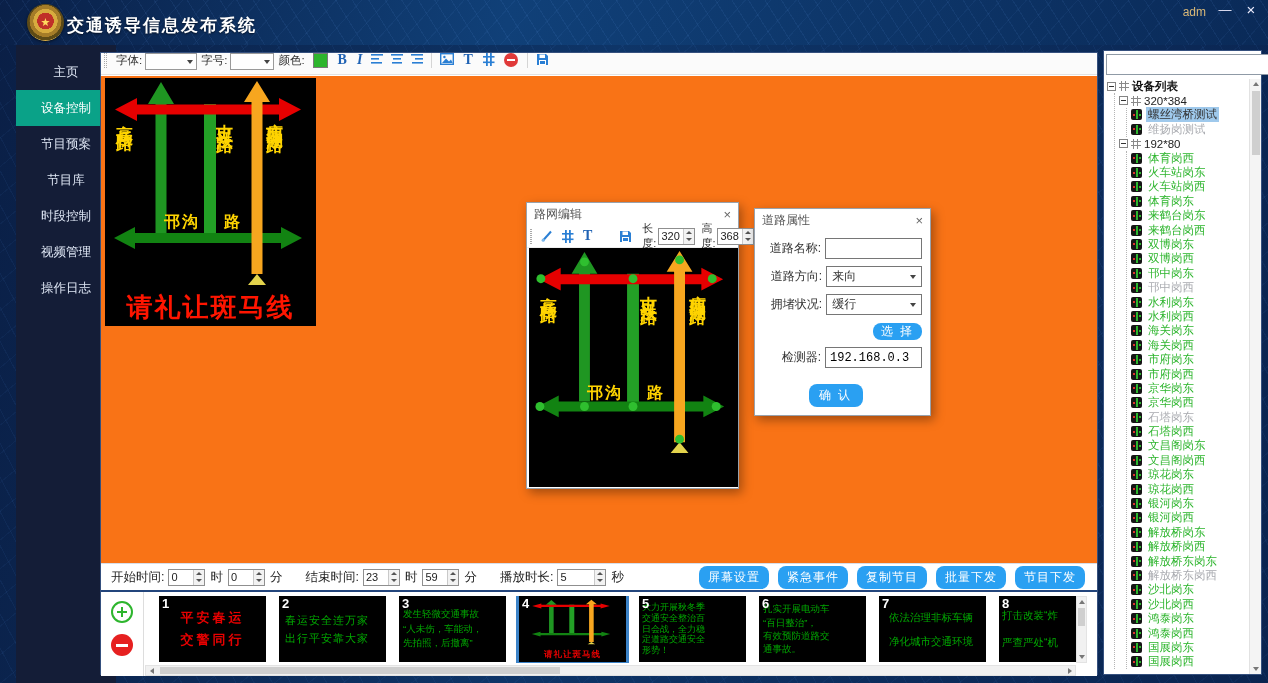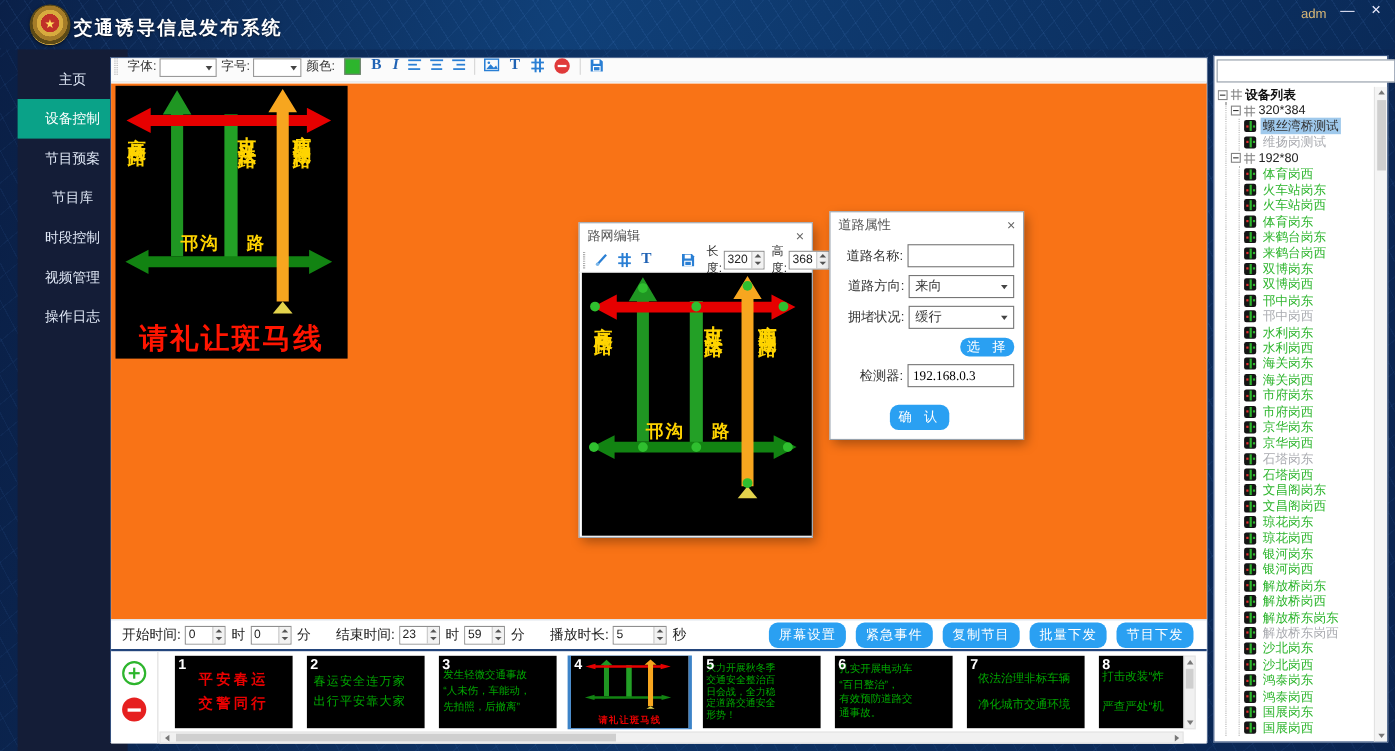--- a/index.html
+++ b/index.html
@@ -47,40 +47,40 @@
   .canvas-area{position:absolute;left:0;top:23px;right:0;height:487px;background:#f97316;overflow:hidden}
   .ledbox{background:#000;position:absolute}
   .preview{left:4px;top:2px;width:211px;height:248px}
   .mlab{position:absolute;color:#ffd400;font-weight:bold;line-height:1}
   .vlab{writing-mode:vertical-rl;text-orientation:upright;font-size:17px;letter-spacing:4px}
   .hlab{font-size:16px;letter-spacing:2px}
   .ledcap{position:absolute;left:0;right:0;text-align:center;color:#ff1500;font-weight:bold;font-size:26px;letter-spacing:2px}
   
   .dlg{position:absolute;background:#fff;border:1px solid #98a2ad;box-shadow:3px 4px 10px rgba(0,0,0,.35)}
   .dlg-edit{left:425px;top:126px;width:213px;height:287px}
-  .dlg-props{left:653px;top:116px;width:177px;height:208px}
+  .dlg-props{left:653px;top:132px;width:177px;height:208px}
   .dtitle{display:flex;justify-content:space-between;align-items:center;height:22px;padding:0 7px;font-size:12px;color:#555}
   .dclose{color:#666;font-size:13px;line-height:1}
   .etools{height:23px;display:flex;align-items:center;border-bottom:1px solid #eee;font-size:11px;color:#333}
   .espin-lbl{margin:0 2px 0 6px}
   .spin{display:inline-flex;height:17px;border:1px solid #8f8f8f;background:#fff}
   .spin input{border:0;outline:0;width:24px;font-size:11px;padding:0 2px;font-family:inherit;color:#222}
   .spin .w38 , .spin input.w38{width:36px}
   .spin-btns{width:11px;display:flex;flex-direction:column;border-left:1px solid #c9c9c9;background:#f2f2f2}
   .sb{flex:1;display:flex;align-items:center;justify-content:center}
   .sb i{display:block;width:0;height:0;border-left:3px solid transparent;border-right:3px solid transparent}
   .sb.up i{border-bottom:3.5px solid #555}
   .sb.dn i{border-top:3.5px solid #555}
   .ecanvas{position:relative;margin:0 2px;width:209px;height:239px;background:#000}
   
   .prow{display:flex;align-items:center;margin:7px 8px 0 4px;font-size:12px;color:#333}
   .plbl{width:64px;text-align:right;margin-right:4px}
-  .pin{width:97px;height:21px;border:1px solid #767676;font-size:12px;padding:4px 4px;font-family:Liberation Serif, serif;outline:0}
+  .pin{width:97px;height:21px;border:1px solid #767676;font-size:12px;padding:4px 4px;font-family:Liberation Mono, monospace;outline:0}
   .psel{width:97px;height:21px;border:1px solid #767676;display:flex;align-items:center;justify-content:space-between;padding:0 5px;font-size:12px}
-  .btn-blue{background:#2aa0f2;color:#fff;border:0;font-size:12px;font-family:Liberation Mono, monospace;border-radius:8px;letter-spacing:2px}
+  .btn-blue{background:#2aa0f2;color:#fff;border:0;font-size:12px;font-family:Liberation Serif, serif;border-radius:8px;letter-spacing:2px}
   .brow-sel{display:flex;justify-content:flex-end;margin:8px 8px 0 0}
   .btn-select{width:49px;height:17px}
   .brow-ok{display:flex;justify-content:center;margin-top:16px}
   .btn-ok{width:54px;height:23px;margin-left:-14px}
   
   .sched{position:absolute;left:0;top:510px;right:0;height:27px;display:flex;align-items:center;font-size:12.5px;color:#222;border-top:1px solid #d8dee8;background:#fff;padding-left:10px}
   .sched .u{margin:0 5px}
   .sched .lab{margin-right:4px}
   .gap20{width:18px}
   .sched-btns{margin-left:auto;display:flex;gap:9px;padding-right:12px}

